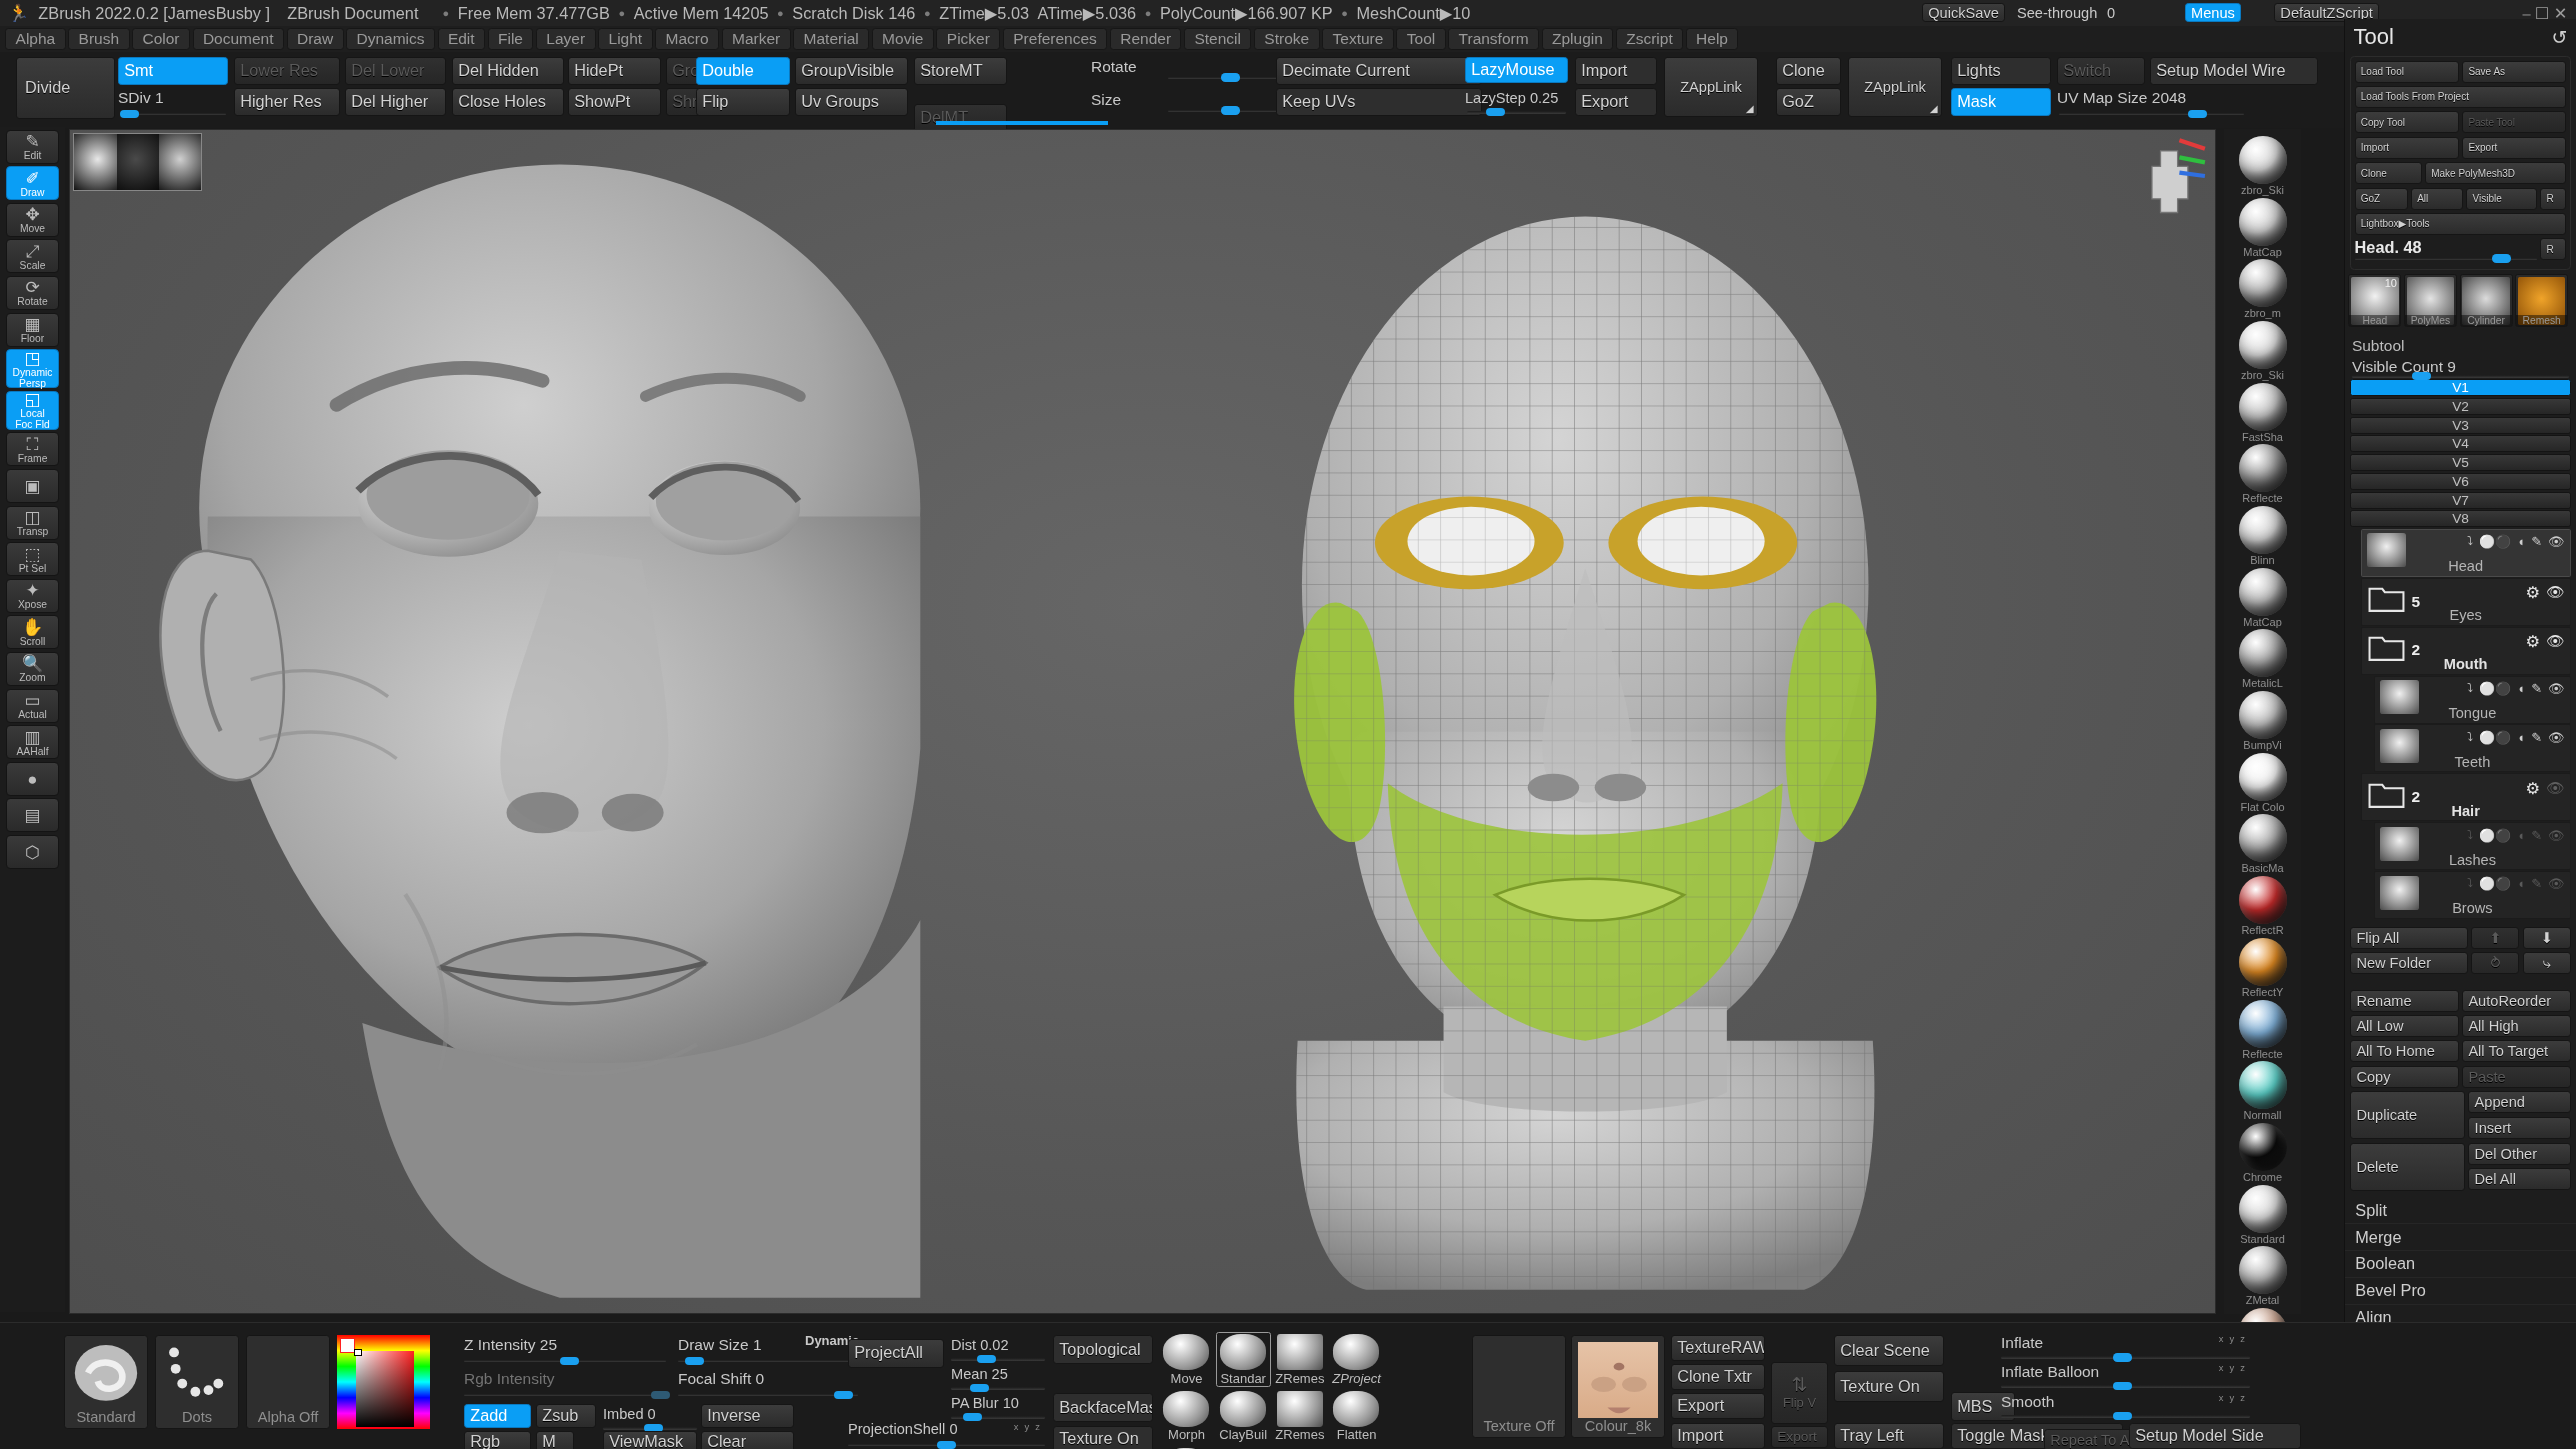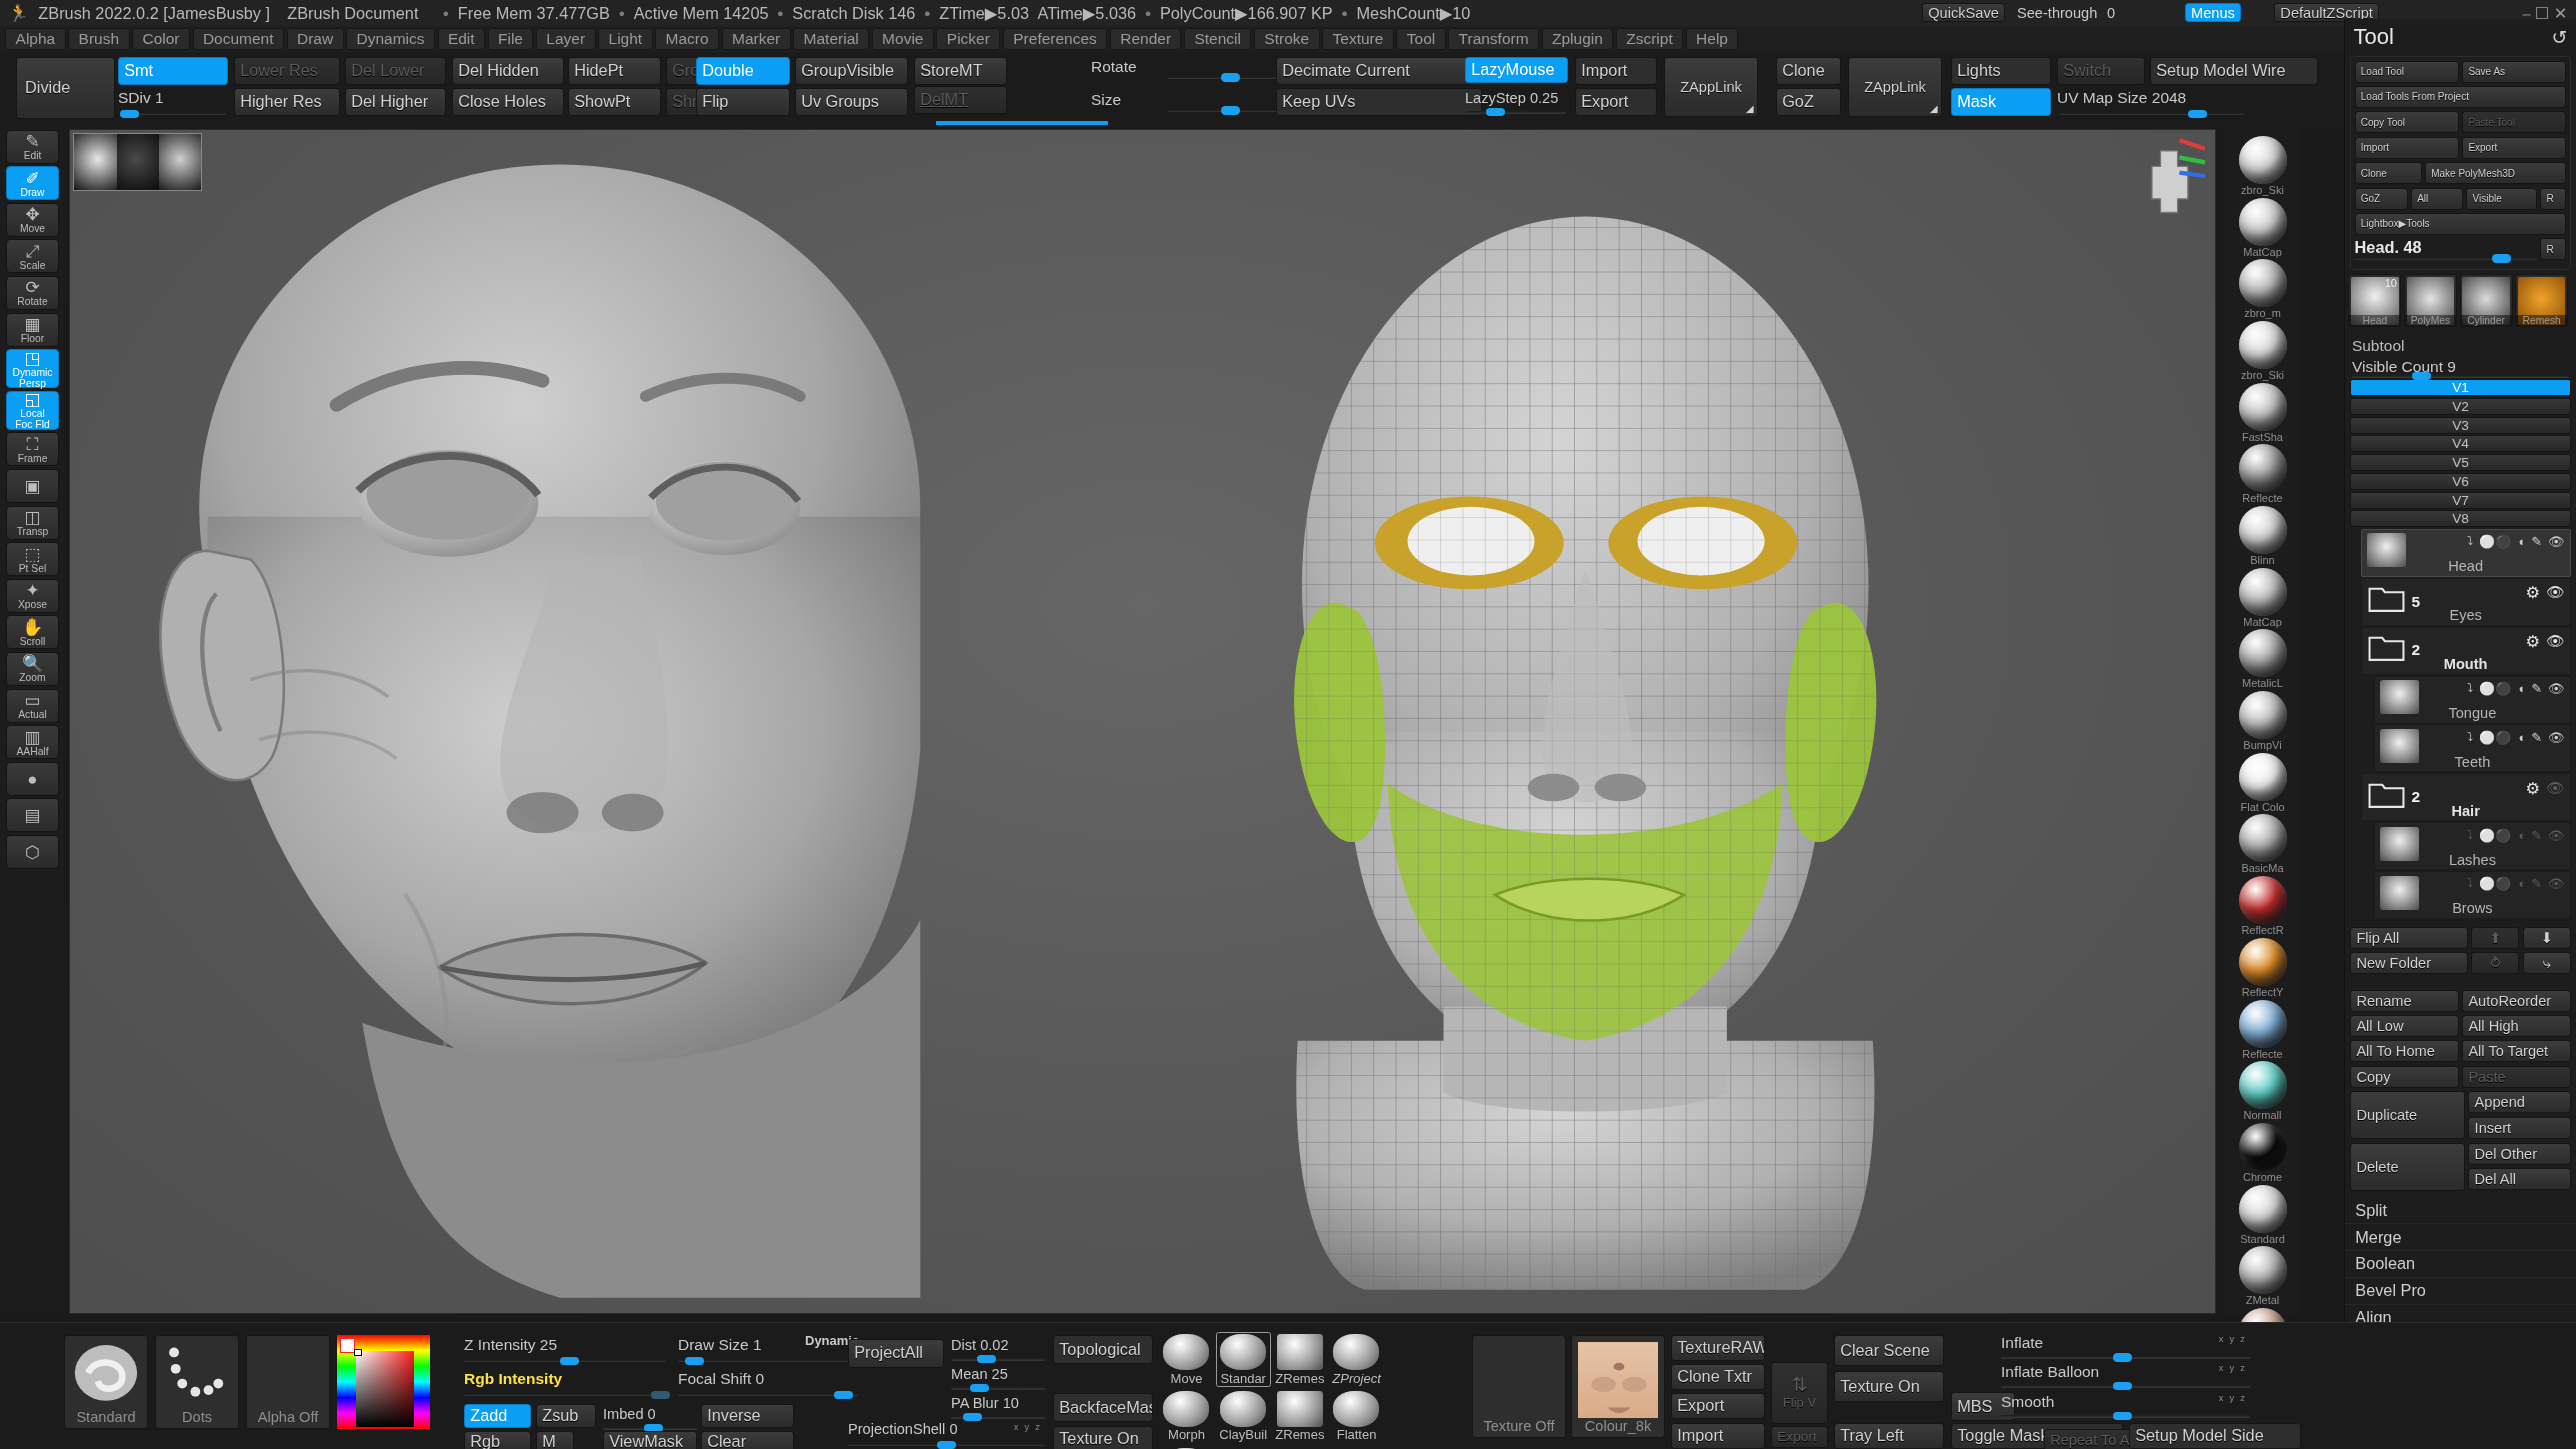--- a/index.html
+++ b/index.html
@@ -290,21 +290,21 @@
   <div class="btn" style="position:absolute;left:795px;top:5.2px;width:113px;height:27.5px;">
     <span>GroupVisible</span>
     </div>
   <div class="btn" style="position:absolute;left:795px;top:36px;width:113px;height:27.5px;">
     <span>Uv Groups</span>
     </div>
 
   <div class="btn" style="position:absolute;left:914px;top:5.2px;width:93px;height:27.5px;">
     <span>StoreMT</span>
     </div>
-  <div class="btn dis" style="position:absolute;left:914px;top:34px;width:93px;height:27.5px;text-decoration:underline;">
+  <div class="btn dis" style="position:absolute;left:914px;top:52px;width:93px;height:27.5px;">
     <span>DelMT</span>
     </div>
 
   <div style="position:absolute;left:1091px;top:5.2px;width:258px;height:27.5px;">
     <span class="lbl">Rotate</span>
     <span class="xyz" style="position:absolute;right:1.7px;top:1.7px;">x y z</span>
     <div class="slider" style="position:absolute;left:77px;right:1.7px;top:10.3px;">
         <div class="track"></div>
         <div class="knob" style="left:53px;"></div>
       </div>
@@ -1052,21 +1052,21 @@
   </div>
 
   <div style="position:absolute;left:464px;top:12px;width:202px;height:29px;">
     <span class="lbl">Z Intensity 25</span>
     <div class="slider" style="position:absolute;left:0;right:0;top:15.5px;">
         <div class="track"></div>
         <div class="knob" style="left:96px;"></div>
       </div>
   </div>
   <div style="position:absolute;left:464px;top:46px;width:202px;height:29px;">
-    <span class="lbl" style="color:#fde047;font-weight:bold;">Rgb Intensity</span>
+    <span class="lbl" style="color:#737373;">Rgb Intensity</span>
     <div class="slider" style="position:absolute;left:0;right:0;top:15.5px;">
         <div class="track"></div>
         <div class="knob" style="left:187px;background:#2e5a74;"></div>
       </div>
   </div>
 
   <div style="position:absolute;left:678px;top:12px;width:180px;height:29px;">
     <span class="lbl">Draw Size 1</span>
     <div class="slider" style="position:absolute;left:0;right:0;top:15.5px;">
         <div class="track"></div>

